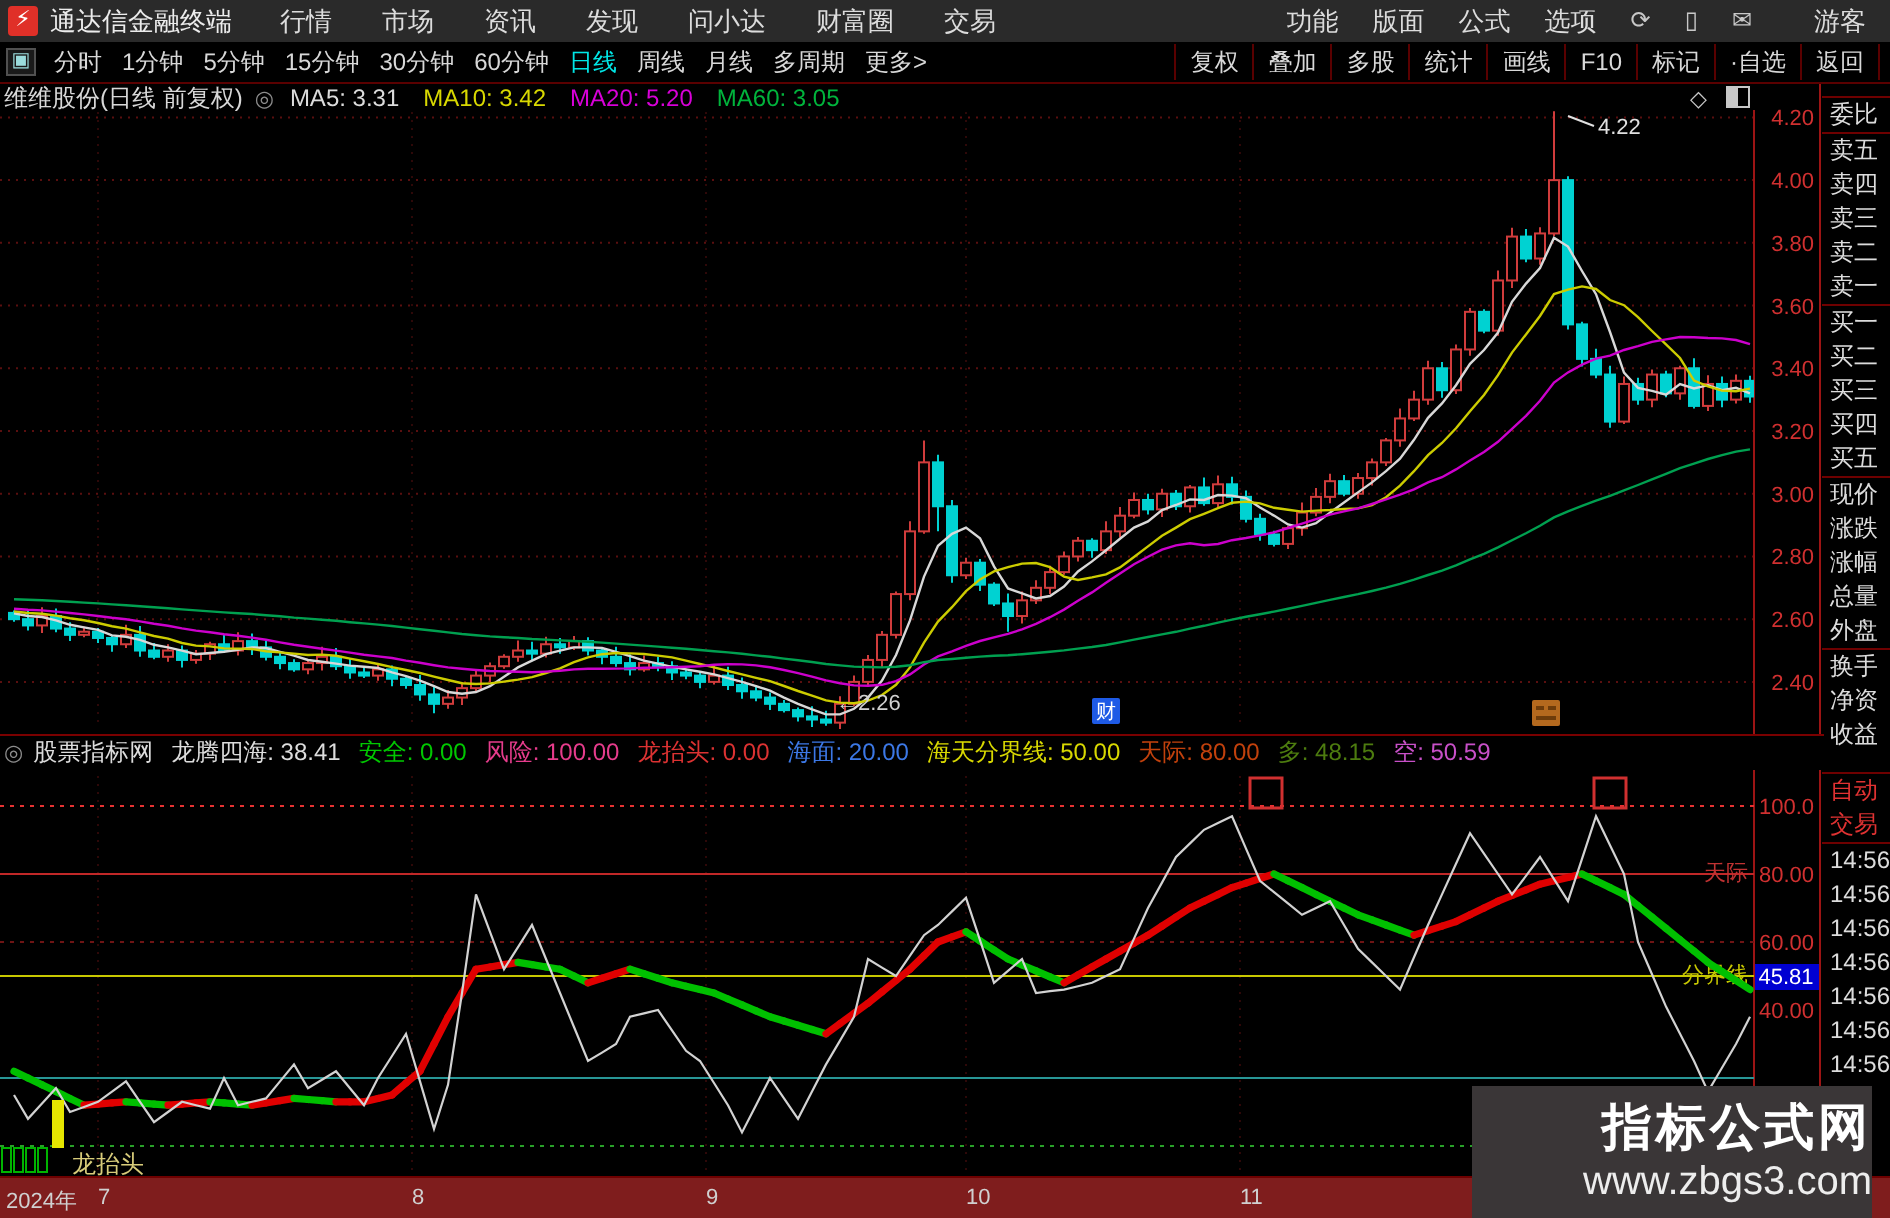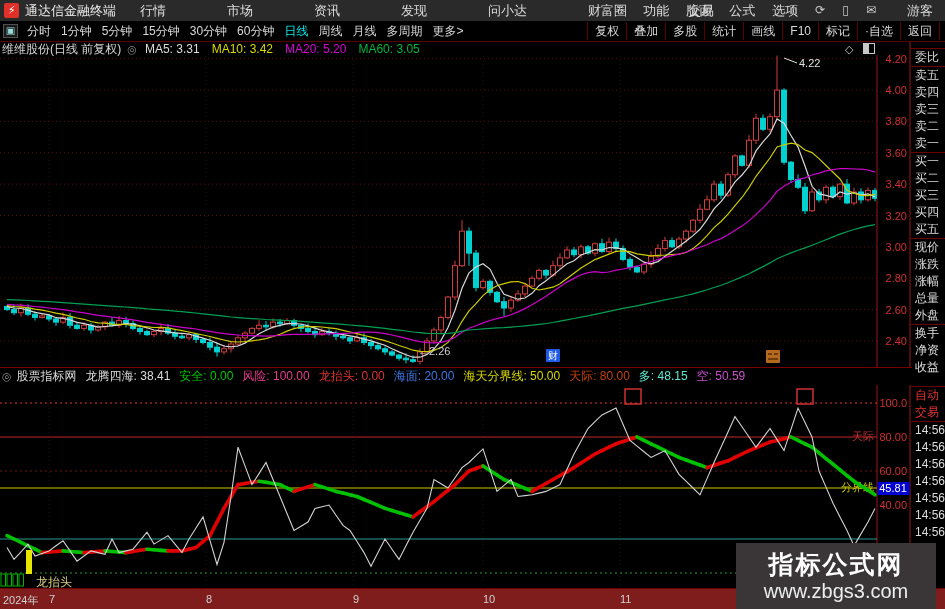--- a/index.html
+++ b/index.html
@@ -49,36 +49,36 @@
                     z-index:4;white-space:nowrap;overflow:hidden;padding-left:2px;}
   .ind-collapse{color:#8c8c8c;margin-right:5px;font-size:11px;}
   .ind-field{margin-right:9px;}
   
   .timeline{position:absolute;top:588px;left:0;width:945px;height:21px;background:#7f1d1d;
             border-top:1px solid #6e0000;z-index:4;text-decoration:underline;}
   .tl-year{position:absolute;left:3px;top:4px;color:#d0d0d0;font-size:11px;}
   .tl-month{position:absolute;top:4px;color:#d0d0d0;font-size:11px;}
   
   .watermark{position:absolute;left:736px;top:543px;width:200px;height:66px;background:#3a3637;
-             display:flex;flex-direction:column;align-items:center;justify-content:center;z-index:9;}
+             display:flex;flex-direction:column;align-items:flex-end;justify-content:center;z-index:9;}
   .wm-title{color:#ffffff;font-size:25px;font-weight:bold;letter-spacing:2px;line-height:30px;}
   .wm-url{color:#ededed;font-size:20px;line-height:24px;}
   
   #chart-svg{position:absolute;left:0;top:0;z-index:1;}
 </style>
 </head>
 <body>
 
 <div id="screen">
 
   <div class="menubar">
     <div class="menu-left">
       <div class="logo">⚡</div>
       <div class="app-title">通达信金融终端</div>
-      <div id="main-menus" style="display:flex;gap:36px;">
+      <div id="main-menus" style="display:flex;">
           <span class="menu-item">行情</span>
           <span class="menu-item">市场</span>
           <span class="menu-item">资讯</span>
           <span class="menu-item">发现</span>
           <span class="menu-item">问小达</span>
           <span class="menu-item">财富圈</span>
           <span class="menu-item">交易</span>
         </div>
     </div>
     <div class="menu-right">
@@ -628,21 +628,21 @@
     <span class="ind-collapse">◎</span>
     <span id="ind-fields" style="display:flex;">
         <span class="ind-field" style="color: rgb(220, 220, 220);">股票指标网</span>
         <span class="ind-field" style="color: rgb(220, 220, 220);">龙腾四海: 38.41</span>
         <span class="ind-field" style="color: rgb(0, 200, 0);">安全: 0.00</span>
         <span class="ind-field" style="color: rgb(230, 60, 140);">风险: 100.00</span>
         <span class="ind-field" style="color: rgb(220, 50, 50);">龙抬头: 0.00</span>
         <span class="ind-field" style="color: rgb(60, 120, 230);">海面: 20.00</span>
         <span class="ind-field" style="color: rgb(216, 216, 0);">海天分界线: 50.00</span>
         <span class="ind-field" style="color: #c2410c;">天际: 80.00</span>
-        <span class="ind-field" style="color: #5eead4;">多: 48.15</span>
+        <span class="ind-field" style="color: #4d7c0f;">多: 48.15</span>
         <span class="ind-field" style="color: rgb(200, 80, 200);">空: 50.59</span>
       </span>
   </div>
 
   <div class="timeline">
     <span class="tl-year">2024年</span>
     <span id="tl-months"><span class="tl-month" style="left: 49px;">7</span><span class="tl-month" style="left: 206px;">8</span><span class="tl-month" style="left: 353px;">9</span><span class="tl-month" style="left: 483px;">10</span><span class="tl-month" style="left: 620px;">11</span></span>
   </div>
 
   <div class="watermark">

